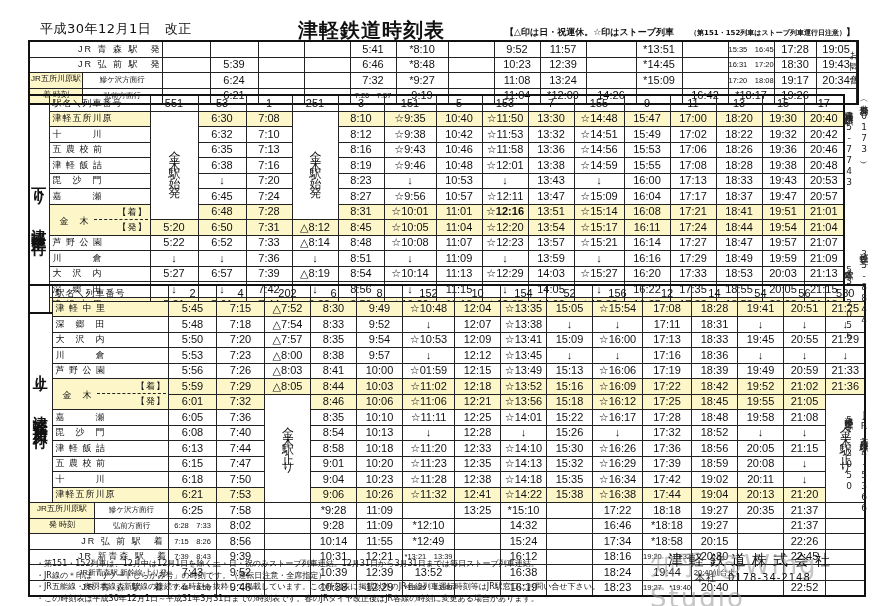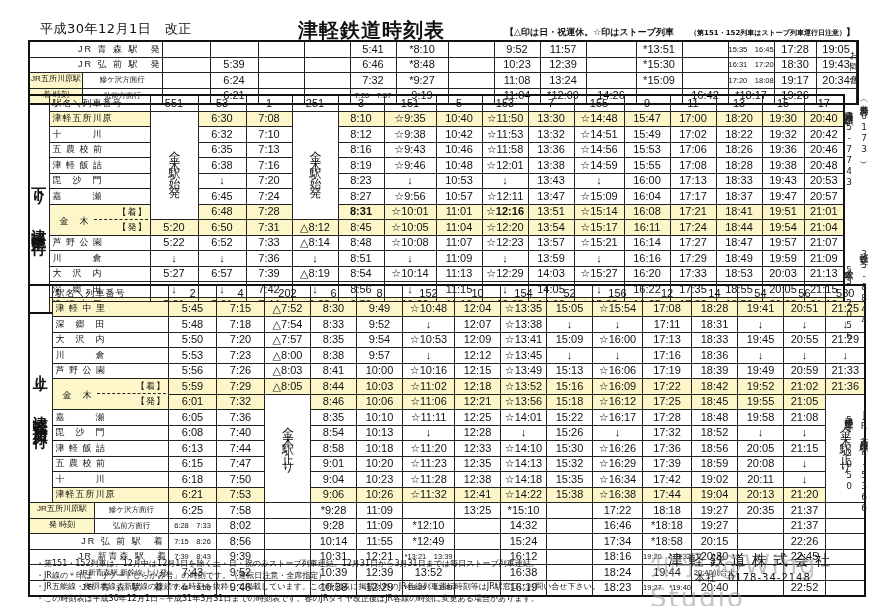--- a/index.html
+++ b/index.html
@@ -80,21 +80,21 @@
         <td></td>
         <td>5:39</td>
         <td></td>
         <td></td>
         <td>6:46</td>
         <td>*8:48</td>
         <td></td>
         <td>10:23</td>
         <td>12:39</td>
         <td></td>
-        <td>*15:30</td>
+        <td>*14:45</td>
         <td></td>
         <td class="sm">16:31　17:20</td>
         <td>18:30</td>
         <td>19:43</td>
         <td></td>
       </tr>
       <tr>
         <td style="padding: 0px;">
           <div style="display:flex;height:100%;">
             <div class="yellow-lbl" style="width:52px;border-right:1px solid #222;font-size:7.5px;line-height:14px;">JR五所川原駅</div>
@@ -285,21 +285,21 @@
       </tr>
       <tr>
         <td class="lbl y" rowspan="2" style="position: relative;">
           <span style="position:absolute;left:10px;top:10px;">金　木</span>
           <span style="position:absolute;right:2px;top:1px;">【着】</span>
           <span style="position:absolute;right:2px;top:16px;">【発】</span>
           <span style="position:absolute;left:44px;right:2px;top:14px;border-top:1px dashed #222;"></span>
         </td>
         <td class="y" style="border-bottom: 1px dashed rgb(34, 34, 34);">6:48</td>
         <td class="y" style="border-bottom: 1px dashed rgb(34, 34, 34);">7:28</td>
-        <td class="y" style="border-bottom: 1px dashed rgb(34, 34, 34); font-weight: bold;">8:31</td>
+        <td class="y" style="border-bottom: 1px dashed rgb(34, 34, 34);">8:31</td>
         <td class="y" style="border-bottom: 1px dashed rgb(34, 34, 34);">☆10:01</td>
         <td class="y" style="border-bottom: 1px dashed rgb(34, 34, 34);">11:01</td>
         <td class="y" style="border-bottom: 1px dashed rgb(34, 34, 34); font-weight: bold;">☆12:16</td>
         <td class="y" style="border-bottom: 1px dashed rgb(34, 34, 34);">13:51</td>
         <td class="y" style="border-bottom: 1px dashed rgb(34, 34, 34);">☆15:14</td>
         <td class="y" style="border-bottom: 1px dashed rgb(34, 34, 34);">16:08</td>
         <td class="y" style="border-bottom: 1px dashed rgb(34, 34, 34);">17:21</td>
         <td class="y" style="border-bottom: 1px dashed rgb(34, 34, 34);">18:41</td>
         <td class="y" style="border-bottom: 1px dashed rgb(34, 34, 34);">19:51</td>
         <td class="y" style="border-bottom: 1px dashed rgb(34, 34, 34);">21:01</td>
@@ -526,21 +526,21 @@
         <td>↓</td>
         <td>↓</td>
       </tr>
       <tr>
         <td class="lbl">芦 野 公 園</td>
         <td>5:56</td>
         <td>7:26</td>
         <td>△8:03</td>
         <td>8:41</td>
         <td>10:00</td>
-        <td>☆10:16</td>
+        <td>☆01:59</td>
         <td>12:15</td>
         <td>☆13:49</td>
         <td>15:13</td>
         <td>☆16:06</td>
         <td>17:19</td>
         <td>18:39</td>
         <td>19:49</td>
         <td>20:59</td>
         <td>21:33</td>
       </tr>

